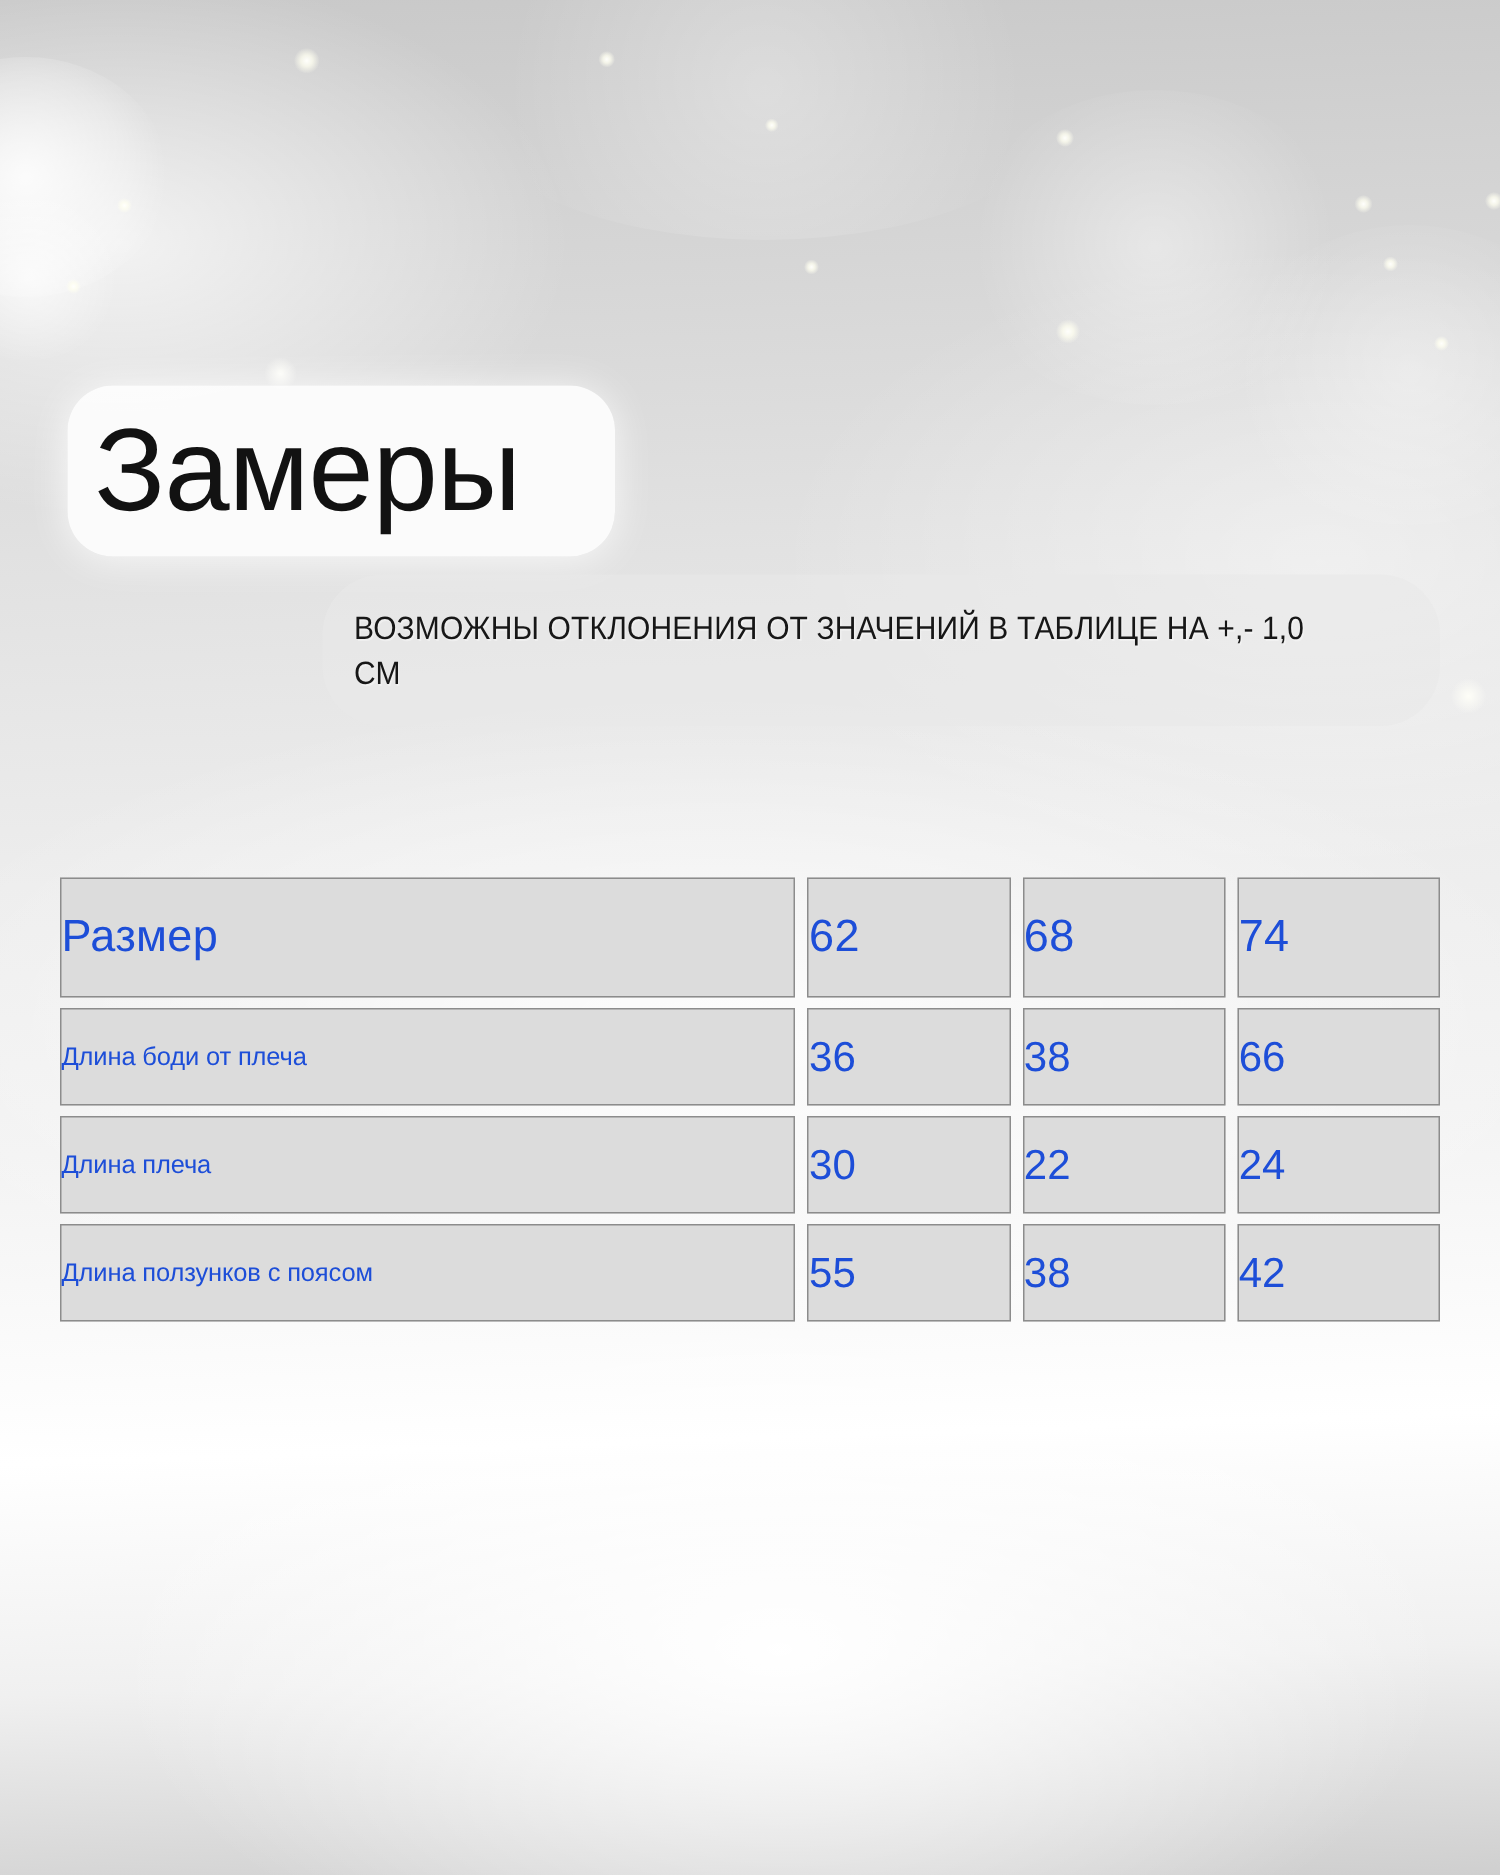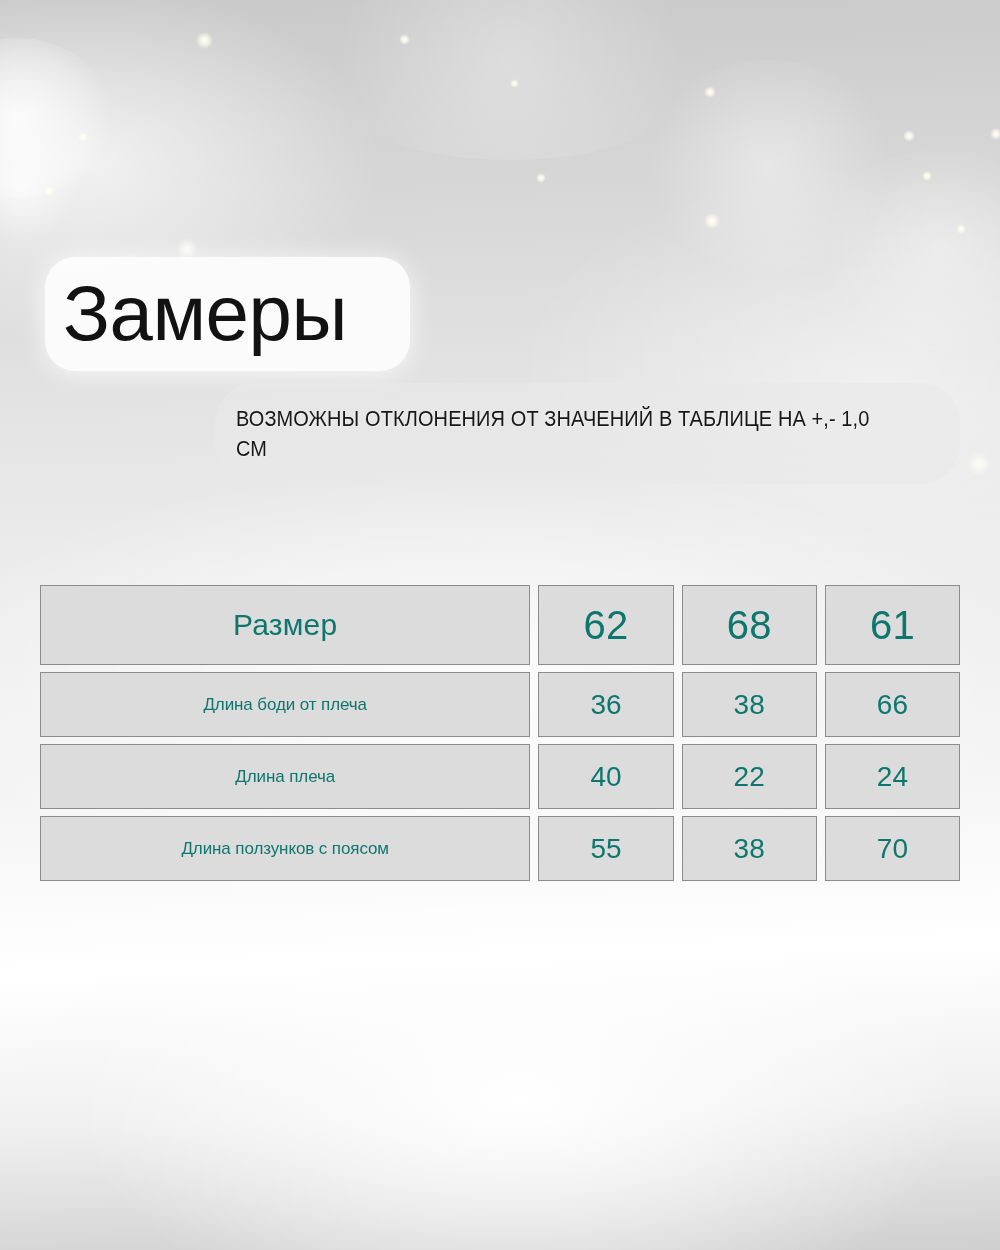--- a/index.html
+++ b/index.html
@@ -100,33 +100,33 @@
     border-collapse: separate;
     border-spacing: 8px 7px;
     margin: 0;
     table-layout: fixed;
   }
   #size-table td, #size-table th {
     background: #dcdcdc;
     border: 1px solid #8c8c8c;
     padding: 0;
     margin: 0;
-    color: #0f766e;
+    color: #1d4ed8;
     font-weight: 400;
-    text-align: center;
+    text-align: left;
     vertical-align: middle;
   }
   
   col.c-label { width: 486px; }
   col.c-size  { width: 134px; }
 
   
   thead th {
     height: 78px;
-    font-size: 40px;
+    font-size: 30px;
     font-weight: 700;
     letter-spacing: 0.2px;
   }
   thead th.label-head { font-size: 30px; }
 
   
   tbody td {
     height: 63px;
     font-size: 28px;
   }
@@ -175,38 +175,38 @@
       <col class="c-label">
       <col class="c-size">
       <col class="c-size">
       <col class="c-size">
     </colgroup>
     <thead>
       <tr>
         <th class="label-head">Размер</th>
         <th>62</th>
         <th>68</th>
-        <th>61</th>
+        <th>74</th>
       </tr>
     </thead>
     <tbody>
       <tr>
         <td class="label-cell">Длина боди от плеча</td>
         <td>36</td>
         <td>38</td>
         <td>66</td>
       </tr>
       <tr>
         <td class="label-cell">Длина плеча</td>
-        <td>40</td>
+        <td>30</td>
         <td>22</td>
         <td>24</td>
       </tr>
       <tr>
         <td class="label-cell">Длина ползунков с поясом</td>
         <td>55</td>
         <td>38</td>
-        <td>70</td>
+        <td>42</td>
       </tr>
     </tbody>
   </table>
 
 </div>
 
 </body></html>

